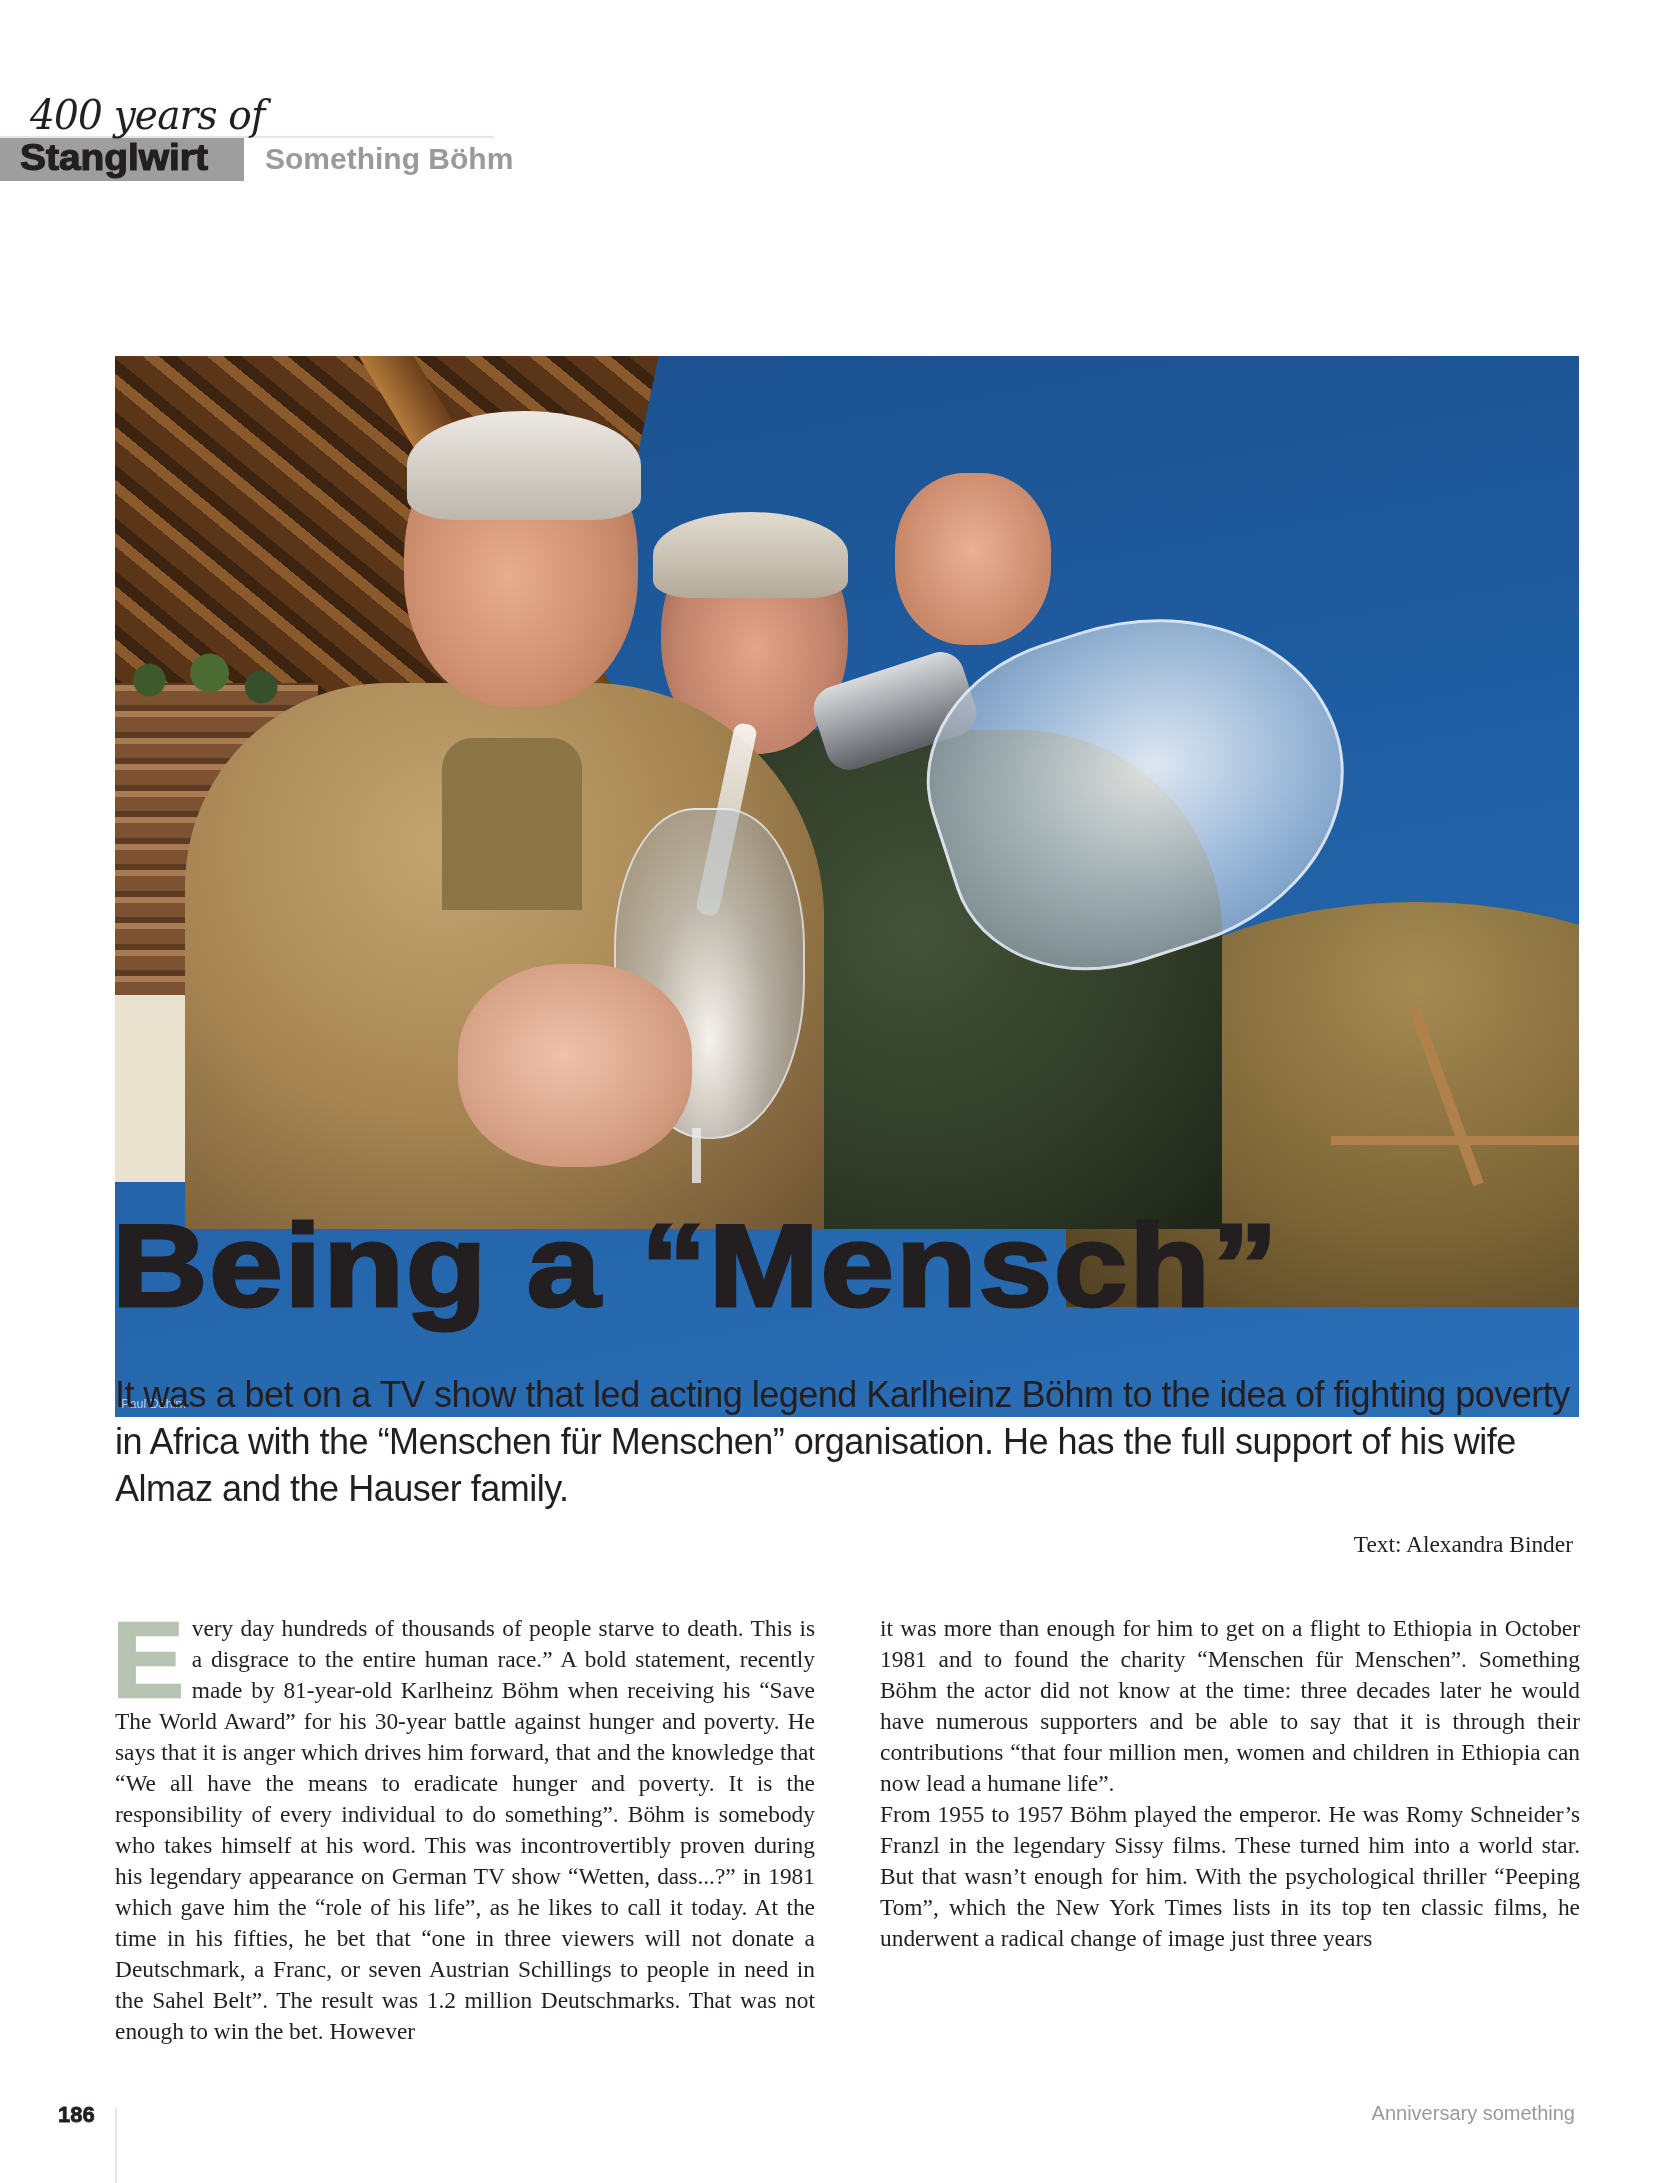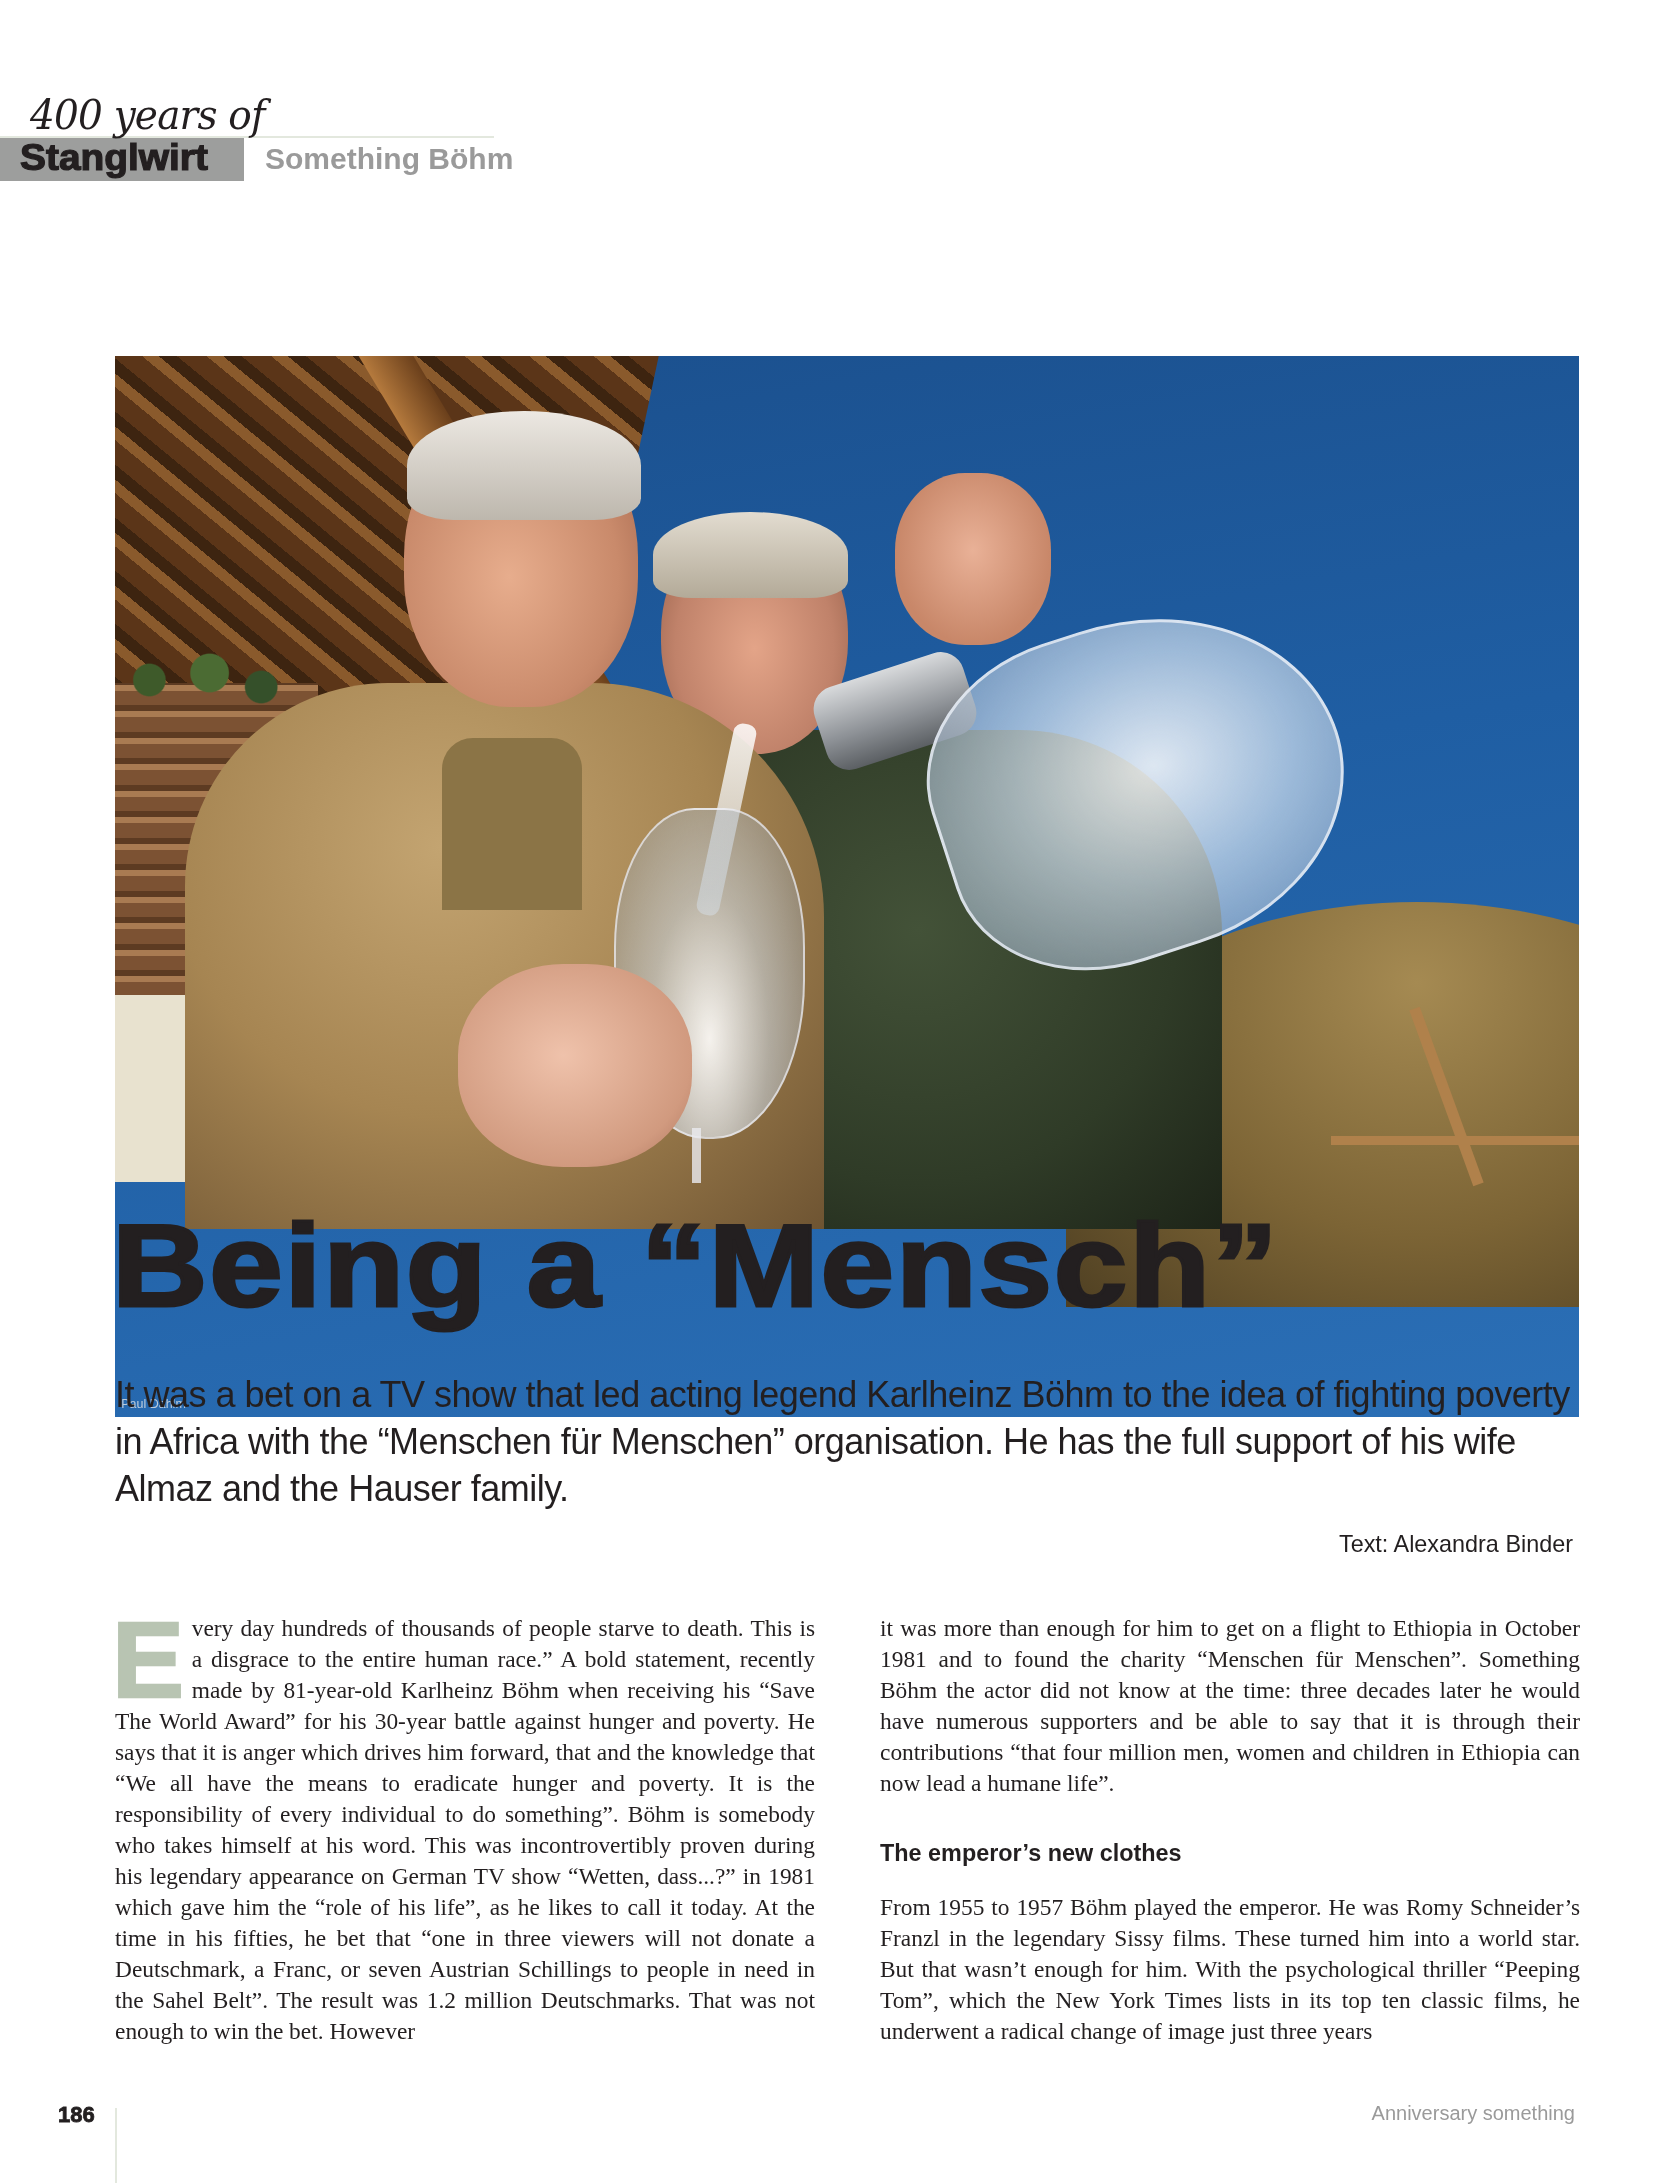--- a/index.html
+++ b/index.html
@@ -69,21 +69,21 @@
     .photo-credit { position: absolute; left: 6.2px; bottom: 6.2px; font-family: "Liberation Sans", sans-serif;
                     font-size: 12.5px; color: rgba(235,235,235,.75); }
 
     
     .title { position: absolute; left: 112px; top: 1207px; margin: 0; font-family: "Liberation Sans", sans-serif;
              font-weight: 900; font-size: 117px; line-height: 1; color: #231f20; letter-spacing: 1.6px;
              -webkit-text-stroke: 3.1px #231f20; transform: scaleX(1.13); transform-origin: left; white-space: nowrap; }
     .standfirst { position: absolute; left: 115px; top: 1371px; width: 1474px; margin: 0;
                   font-family: "Liberation Sans", sans-serif; font-size: 36px; line-height: 47px; color: #231f20;
                   letter-spacing: -0.5px; }
-    .byline { position: absolute; right: 102px; top: 1531px; font-family: Liberation Sans, sans-serif;
+    .byline { position: absolute; right: 102px; top: 1531px; font-family: Liberation Serif, serif;
               font-size: 23.4px; color: #231f20; }
 
     
     .col { position: absolute; top: 1613px; width: 700px; font-family: "Liberation Serif", serif;
            font-size: 23.4px; line-height: 31px; color: #231f20; text-align: justify; }
     .col p { margin: 0; }
     .col-left { left: 115px; }
     .col-right { left: 880px; }
     .dropcap { float: left; font-family: "Liberation Sans", sans-serif; font-weight: 900; font-size: 108px;
                line-height: 81px; height: 83px; color: #b8c4b2; margin: 6.2px 7.8px 0 -3.1px; padding: 0;
@@ -139,20 +139,19 @@
 
 <div class="col col-left">
   <p>
     <span class="dropcap">E</span>
     <span>very day hundreds of thousands of people starve to death. This is a disgrace to the entire human race.” A bold statement, re­cently made by 81-year-old Karlheinz Böhm when receiving his “Save The World Award” for his 30-year battle against hunger and poverty. He says that it is anger which drives him forward, that and the knowledge that “We all have the means to eradicate hunger and poverty. It is the responsibility of every individual to do something”. Böhm is somebody who takes himself at his word. This was incontro­vertibly proven during his legendary appearance on German TV show “Wetten, dass...?” in 1981 which gave him the “role of his life”, as he likes to call it today. At the time in his fifties, he bet that “one in three viewers will not donate a Deutschmark, a Franc, or seven Austrian Schillings to people in need in the Sahel Belt”. The result was 1.2 million Deutschmarks.  That was not enough to win the bet. However</span>
   </p>
 </div>
 
 <div class="col col-right">
   <p>it was more than enough for him to get on a flight to Ethiopia in October 1981 and to found the charity “Menschen für Menschen”. Something Böhm the actor did not know at the time: three decades later he would have numerous supporters and be able to say that it is through their contributions “that four million men, women and children in Ethiopia can now lead a humane life”.</p>
-  <p class="subhead">The emperor’s new clothes</p>
   <p>From 1955 to 1957 Böhm played the emperor. He was Romy Schneider’s Franzl in the legendary Sissy films. These turned him into a world star. But that wasn’t enough for him. With the psychological thriller “Peeping Tom”, which the New York Times lists in its top ten classic films, he underwent a radical change of image just three years</p>
 </div>
 
 <div class="page-num">186</div>
 <div class="footer-rule"></div>
 <div class="mag-name">Anniversary something</div>
 
 
 </body></html>

